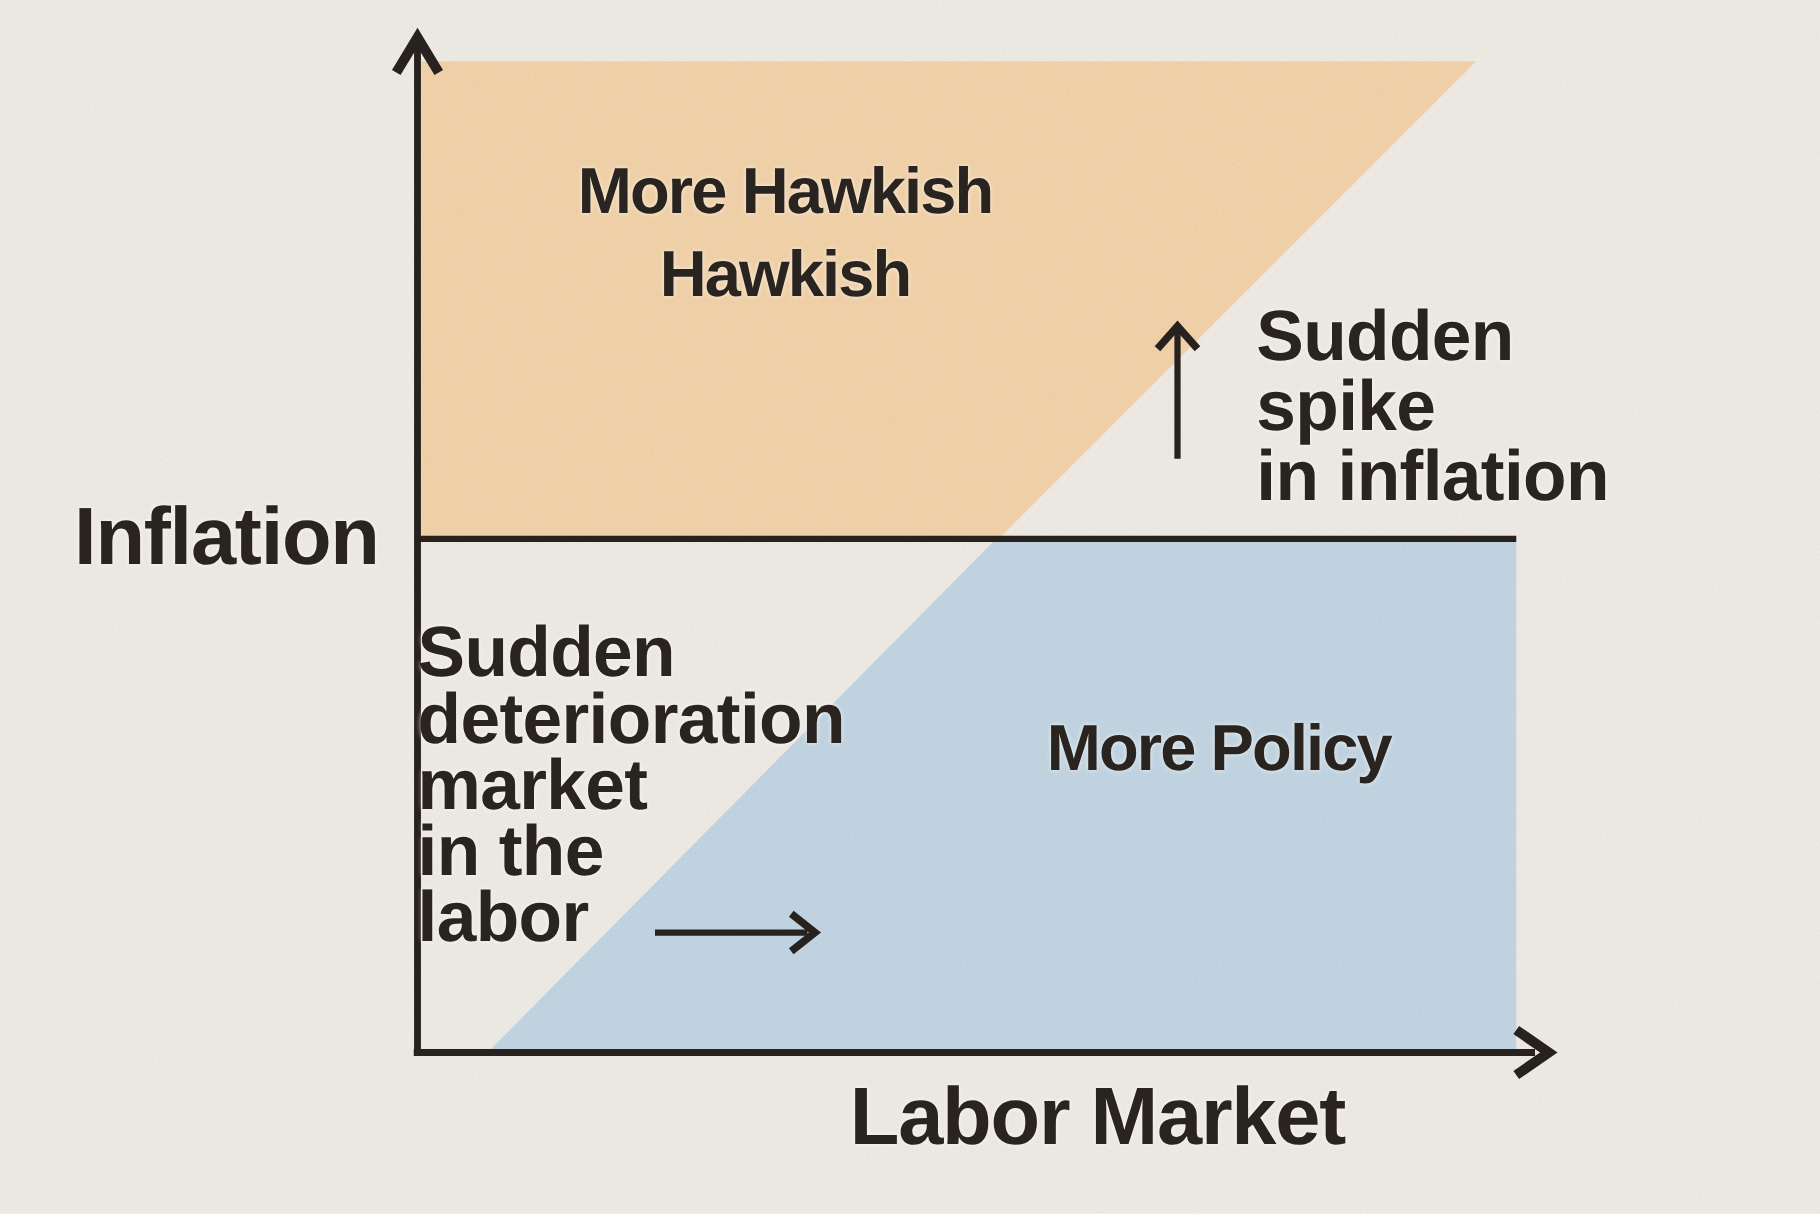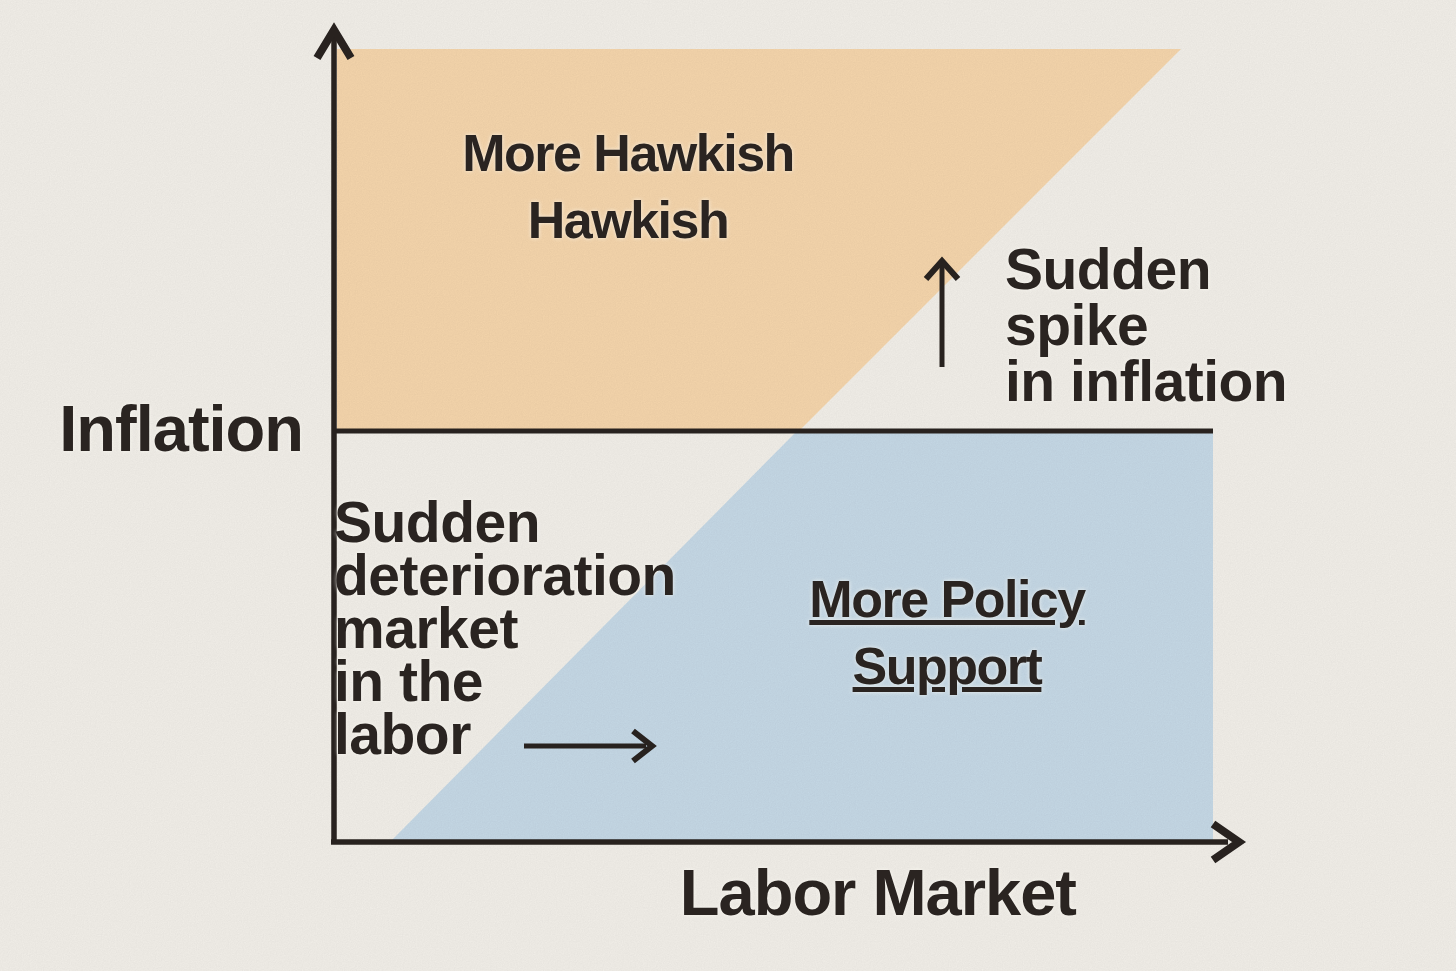--- a/index.html
+++ b/index.html
@@ -42,24 +42,23 @@
     line-height: 67px;
     letter-spacing: -1.5px;
     text-align: center;
   }
   .hawkish-label {
     left: 328px;
     top: 120px;
     width: 600px;
   }
   .support-label {
-    left: 647px;
+    left: 675px;
     top: 566px;
     width: 600px;
-    text-decoration: underline;
   }
   .axis-label {
     font-size: 65px;
     line-height: 58px;
     letter-spacing: -1px;
   }
   .y-axis-label {
     left: 23px;
     top: 400px;
     width: 280px;
@@ -128,21 +127,20 @@
     <rect x="0" y="0" width="1456" height="971" filter="url(#grain)" opacity="0.05"></rect>
   </svg>
 
   <div class="label region-label hawkish-label">
     <div>More Hawkish</div>
     <div>Hawkish</div>
   </div>
 
   <div class="label region-label support-label">
     <div>More Policy</div>
-    <div>Support</div>
   </div>
 
   <div class="label axis-label y-axis-label">Inflation</div>
 
   <div class="label axis-label x-axis-label">Labor Market</div>
 
   <div class="label annotation spike-annotation">
     <div>Sudden spike</div>
     <div>in inflation</div>
   </div>

